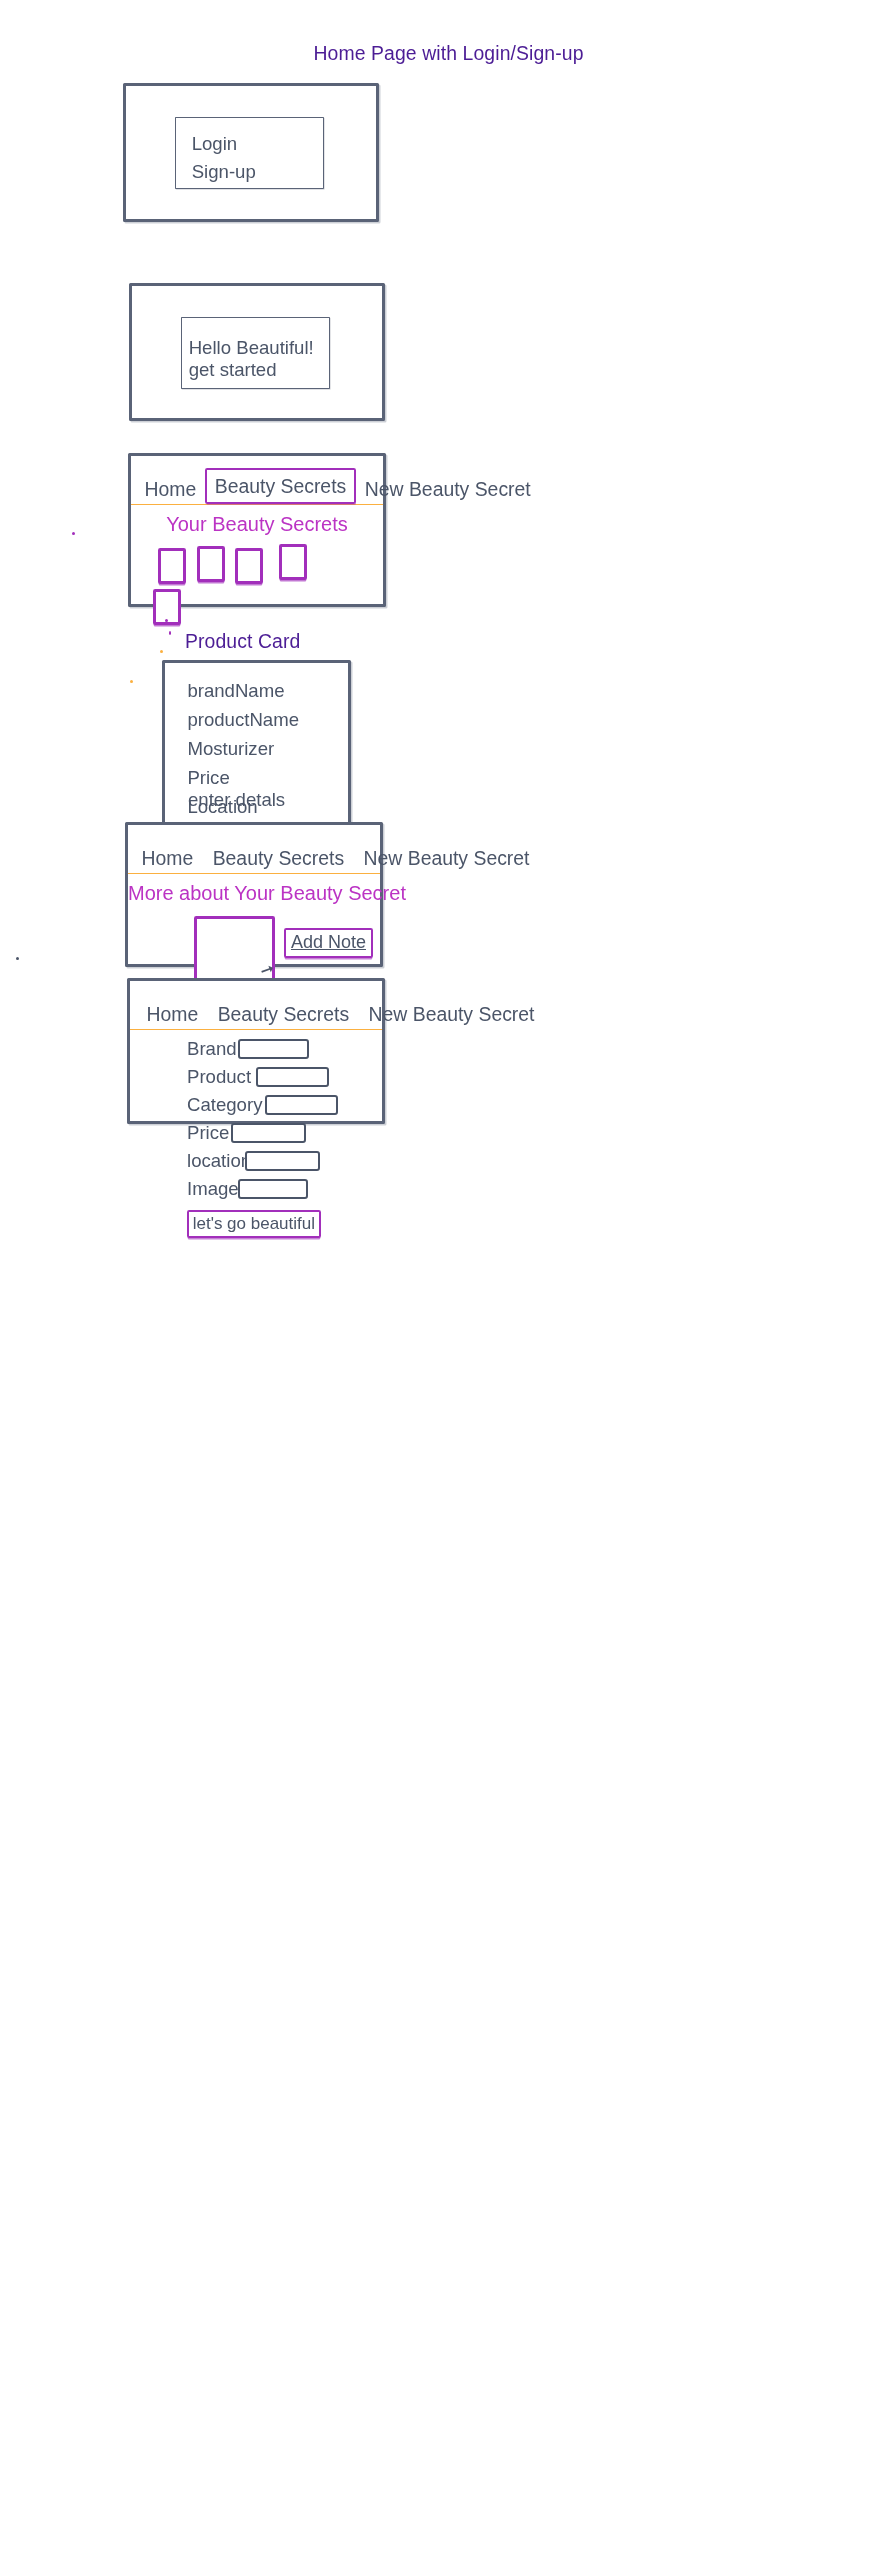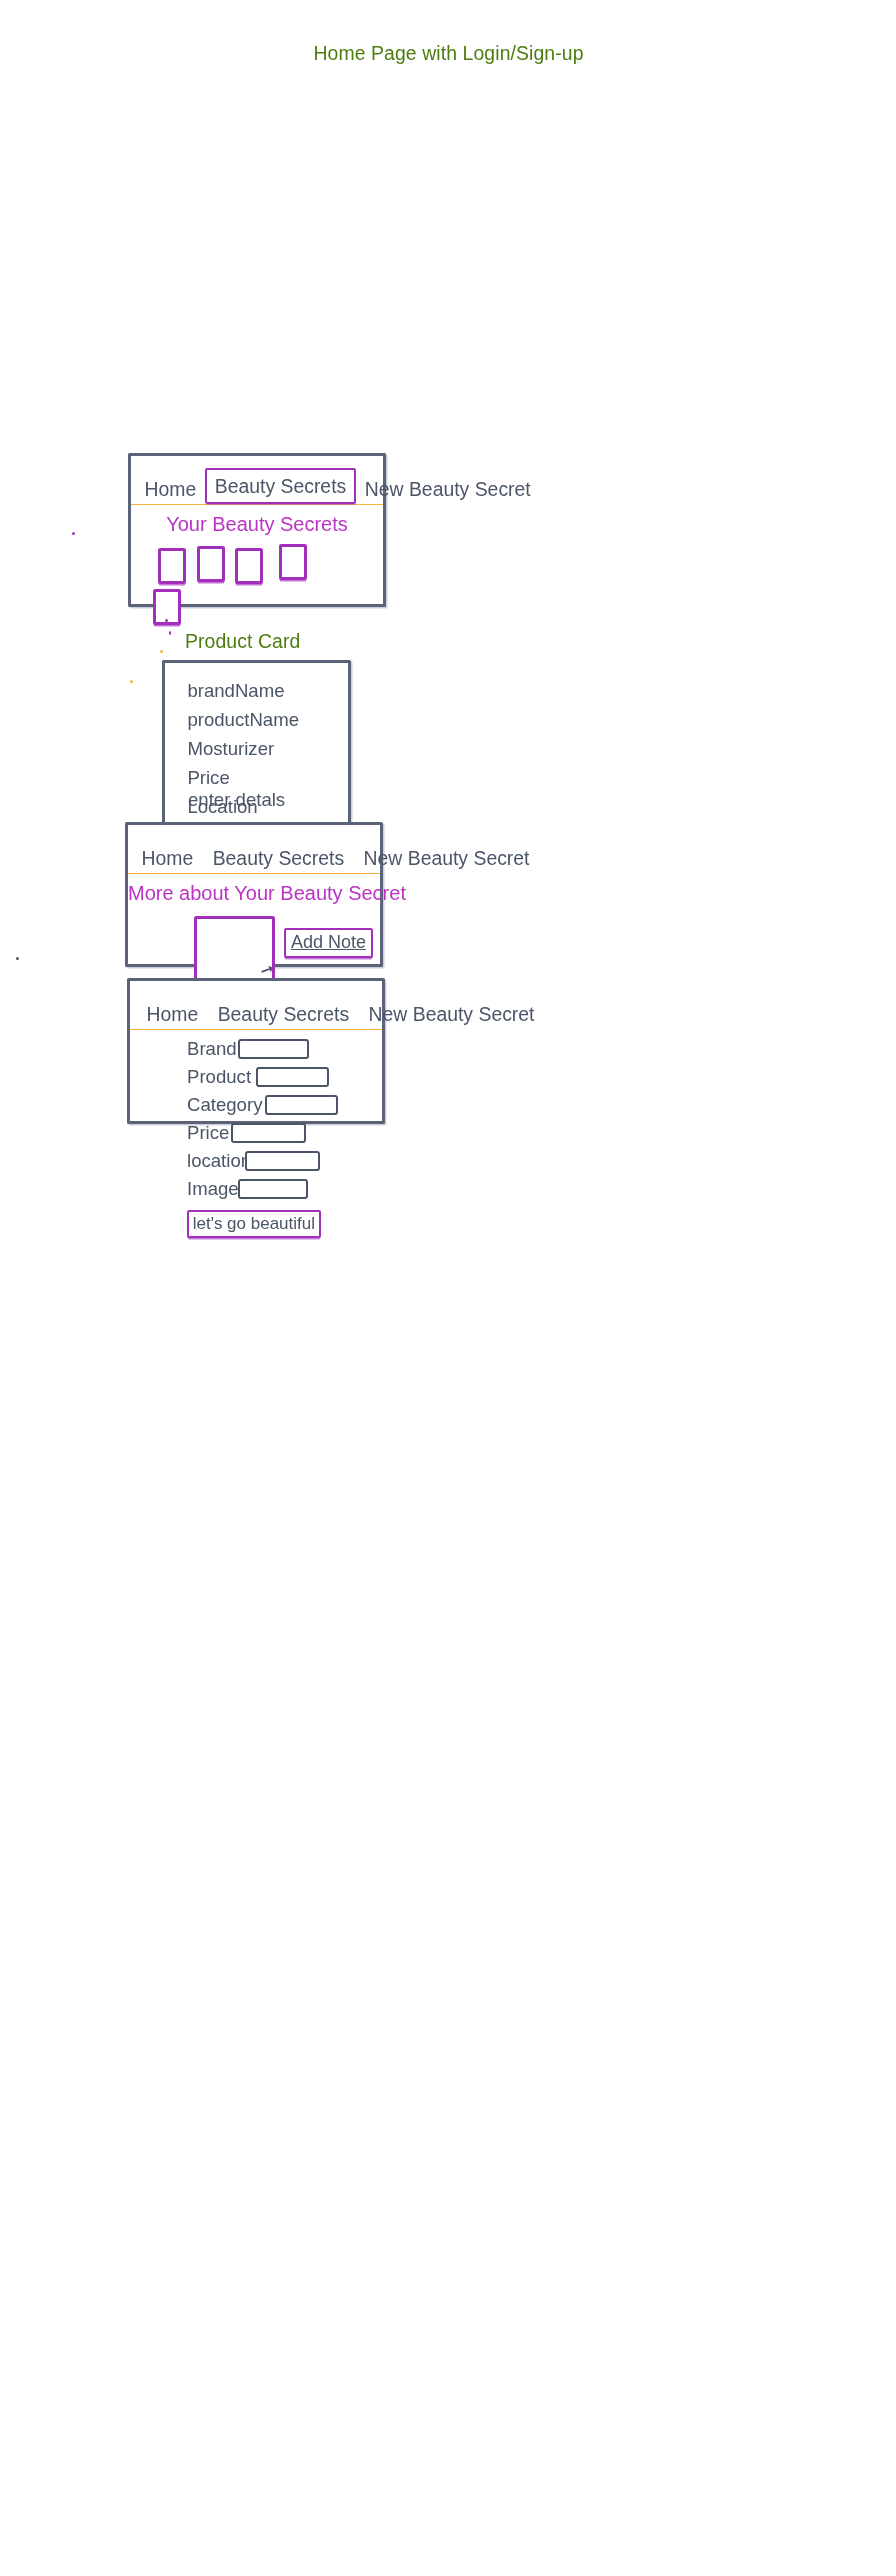--- a/index.html
+++ b/index.html
@@ -15,21 +15,21 @@
     width: 897px;
     height: 2576px;
     background: #ffffff;
     overflow: hidden;
   }
 
   
   .abs { position: absolute; }
 
   .section-title {
-    color: #4d7c0f;
+    color: #4c1d95;
     font-size: 19.4px;
     font-weight: 400;
     letter-spacing: 0.1px;
     white-space: nowrap;
   }
 
   
   .frame {
     position: absolute;
     background: #ffffff;
@@ -159,22 +159,36 @@
     line-height: 1;
   }
 </style>
 </head>
 <body>
 
 <div id="page">
 
   <div class="section-title abs" style="left:0;right:0;top:42px;text-align:center;">Home Page with Login/Sign-up</div>
 
-
-
+  <div class="frame" style="left:123px;top:83px;width:256px;height:139px;">
+
+    <div class="panel" style="left:49px;top:31px;width:149px;height:72px;">
+      <div class="panel-text abs" style="left:15.7px;top:17px;">Login</div>
+      <div class="panel-text abs" style="left:15.7px;top:45px;">Sign-up</div>
+    </div>
+  </div>
+
+
+  <div class="frame" style="left:129px;top:283px;width:256px;height:138px;">
+
+    <div class="panel" style="left:49px;top:31px;width:149px;height:72px;">
+      <div class="panel-text abs" style="left:6.7px;top:21px;">Hello Beautiful!</div>
+      <div class="panel-text abs" style="left:6.7px;top:43px;">get started</div>
+    </div>
+  </div>
 
   <div class="frame" style="left:128px;top:453px;width:258px;height:154px;">
 
     <div class="navbar" style="top:0;padding-left:12px;gap:4.5px;">
       <span class="nav-item">Home</span>
       <span class="nav-item selected">Beauty Secrets</span>
       <span class="nav-item">New Beauty Secret</span>
     </div>
 
     <div class="heading-pink" style="left:0;right:0;top:57px;text-align:center;">Your Beauty Secrets</div>

